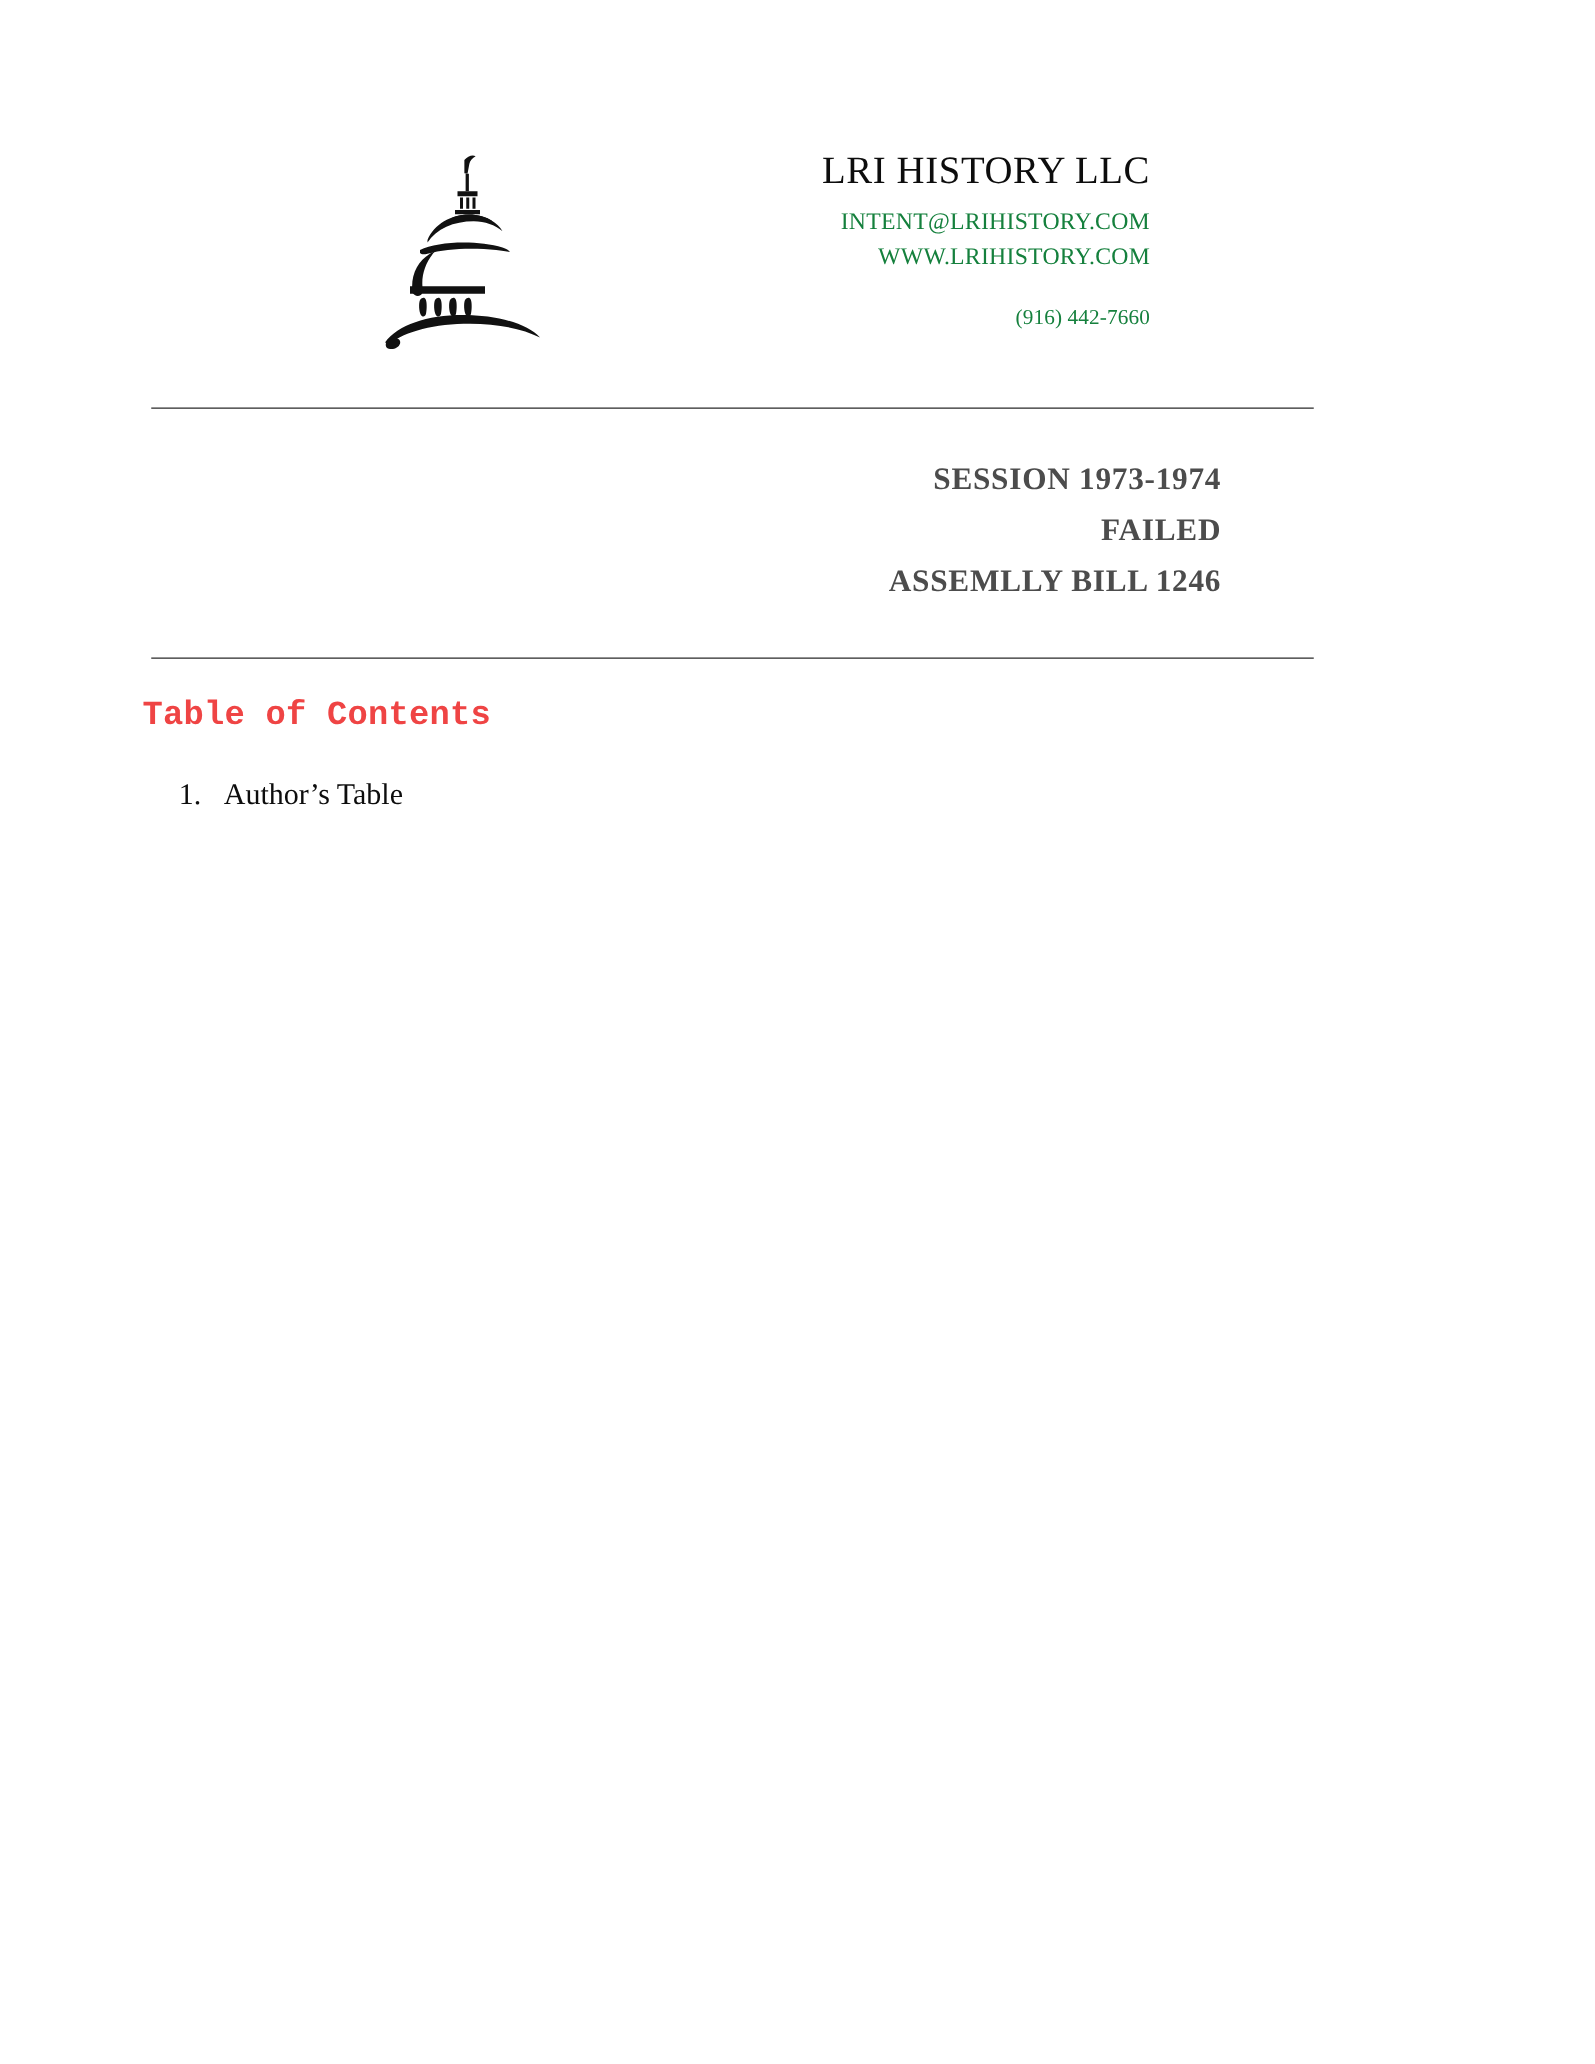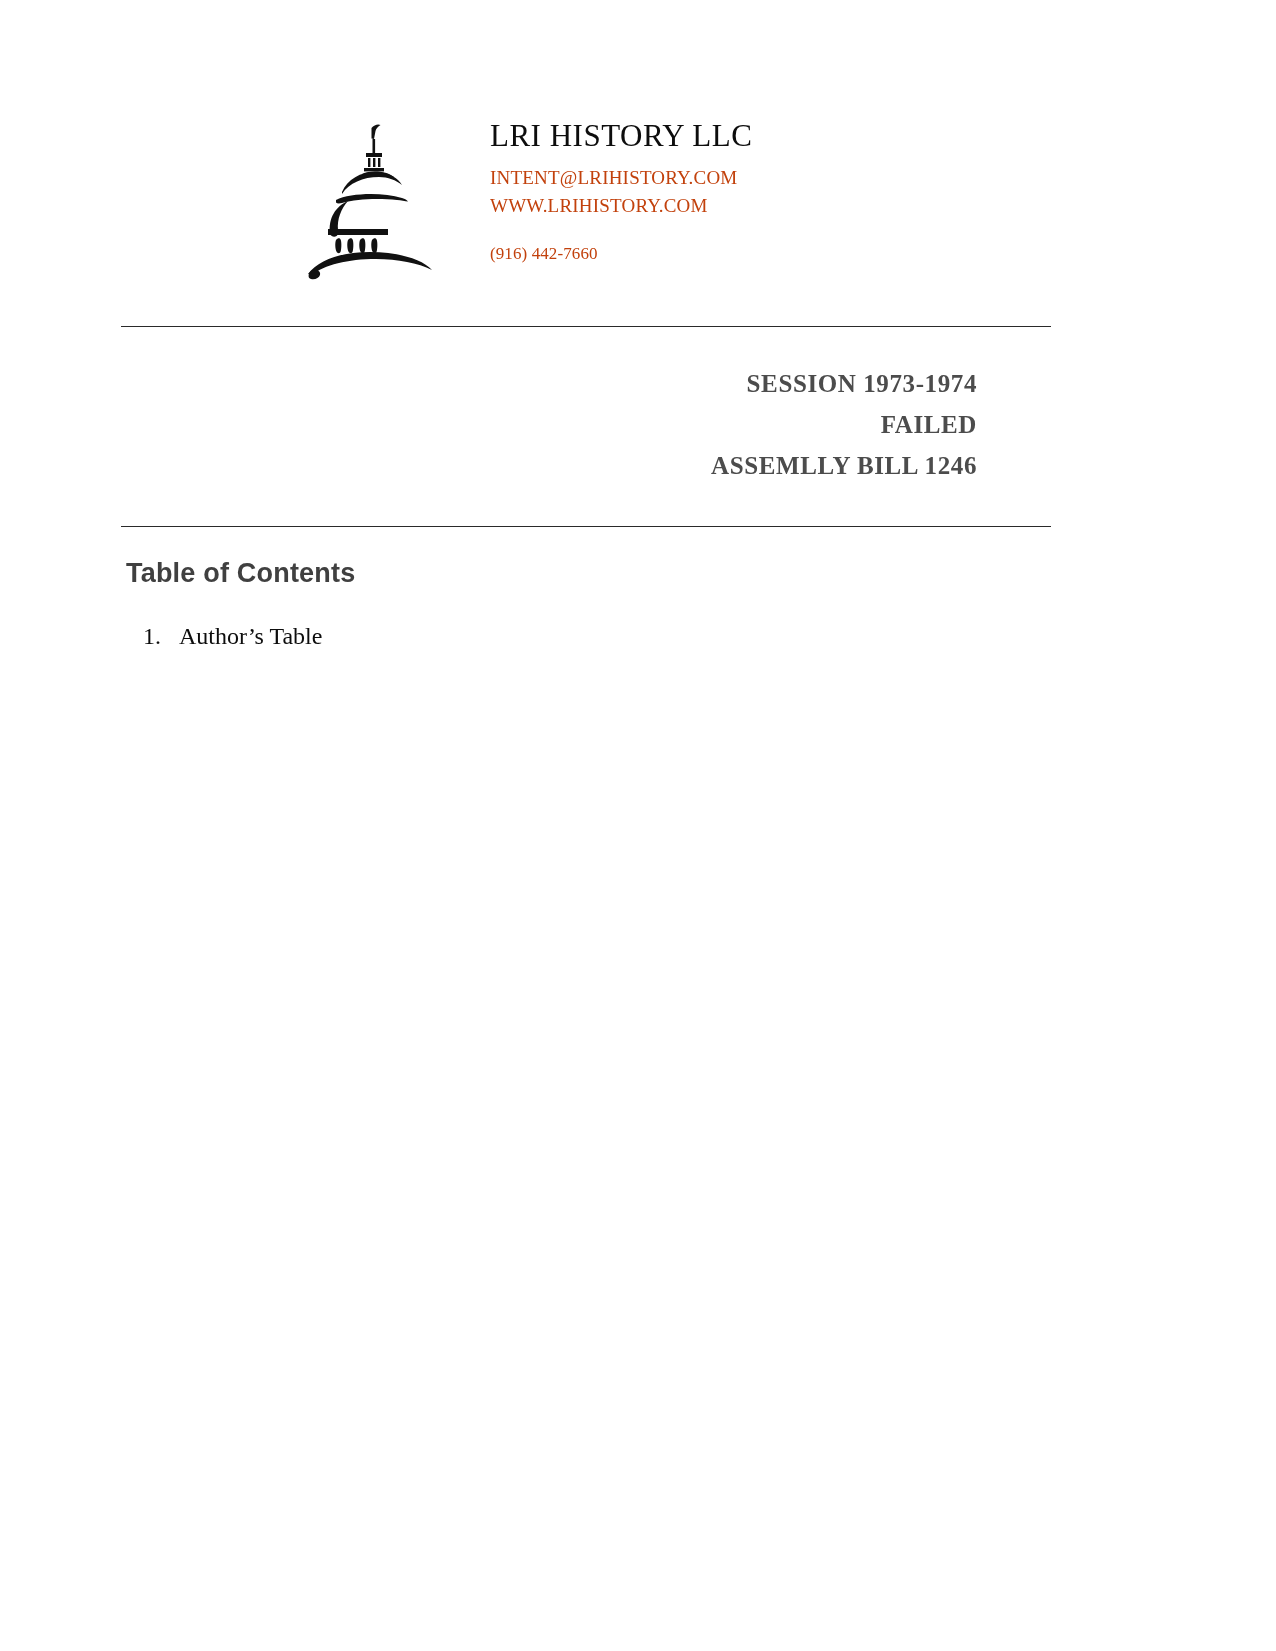--- a/index.html
+++ b/index.html
@@ -44,37 +44,37 @@
     padding-top: 4px;
   }
 
   .logo-svg {
     display: block;
   }
 
   .masthead {
     margin-left: 28px;
     width: 430px;
-    text-align: left;
+    text-align: right;
   }
 
   .company-name {
     font-family: "Liberation Serif", serif;
     font-size: 31px;
     letter-spacing: 0.5px;
     color: #0d0d0d;
     line-height: 1.15;
     margin-bottom: 10px;
   }
 
   .contact-line {
     font-family: "Liberation Serif", serif;
     font-size: 19px;
     letter-spacing: 0.2px;
-    color: #c2410c;
+    color: #15803d;
     line-height: 1.5;
   }
 
   .contact-line.phone {
     font-size: 17px;
     letter-spacing: 0.1px;
     margin-top: 20px;
   }
 
   
@@ -102,26 +102,26 @@
     font-weight: bold;
     font-size: 25px;
     letter-spacing: 0.6px;
     line-height: 1.63;
     color: #4c4c4c;
   }
 
   
   .toc-title {
     position: absolute;
-    left: 126px;
+    left: 114px;
     top: 558px;
-    font-family: Liberation Sans, sans-serif;
+    font-family: Liberation Mono, monospace;
     font-weight: bold;
     font-size: 27px;
-    color: #404040;
+    color: #ef4444;
     letter-spacing: 0.2px;
   }
 
   .toc-list {
     position: absolute;
     left: 117px;
     top: 620px;
     margin: 0;
     padding: 0;
     list-style: none;

